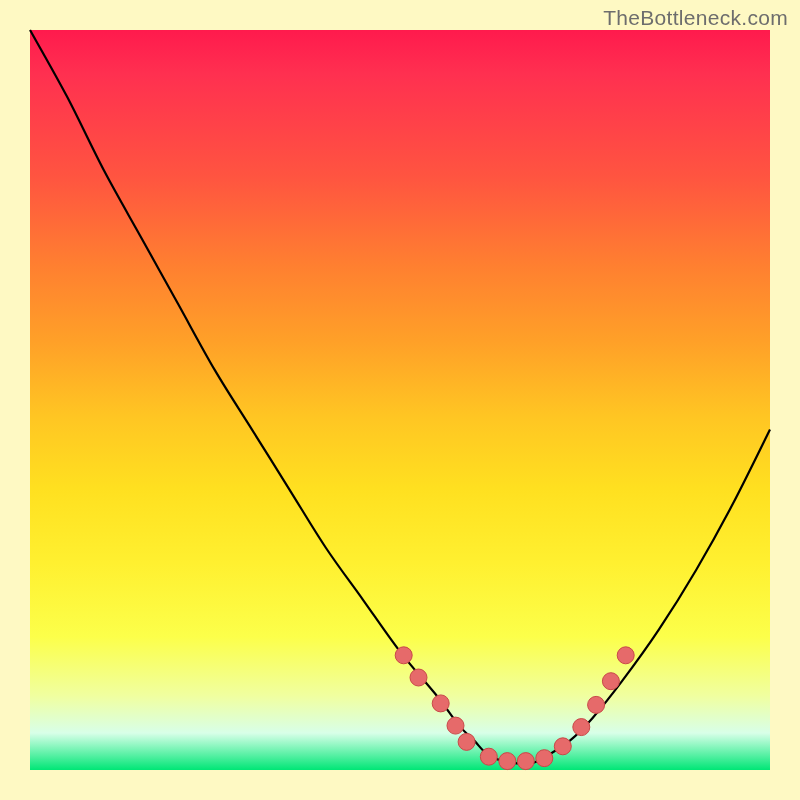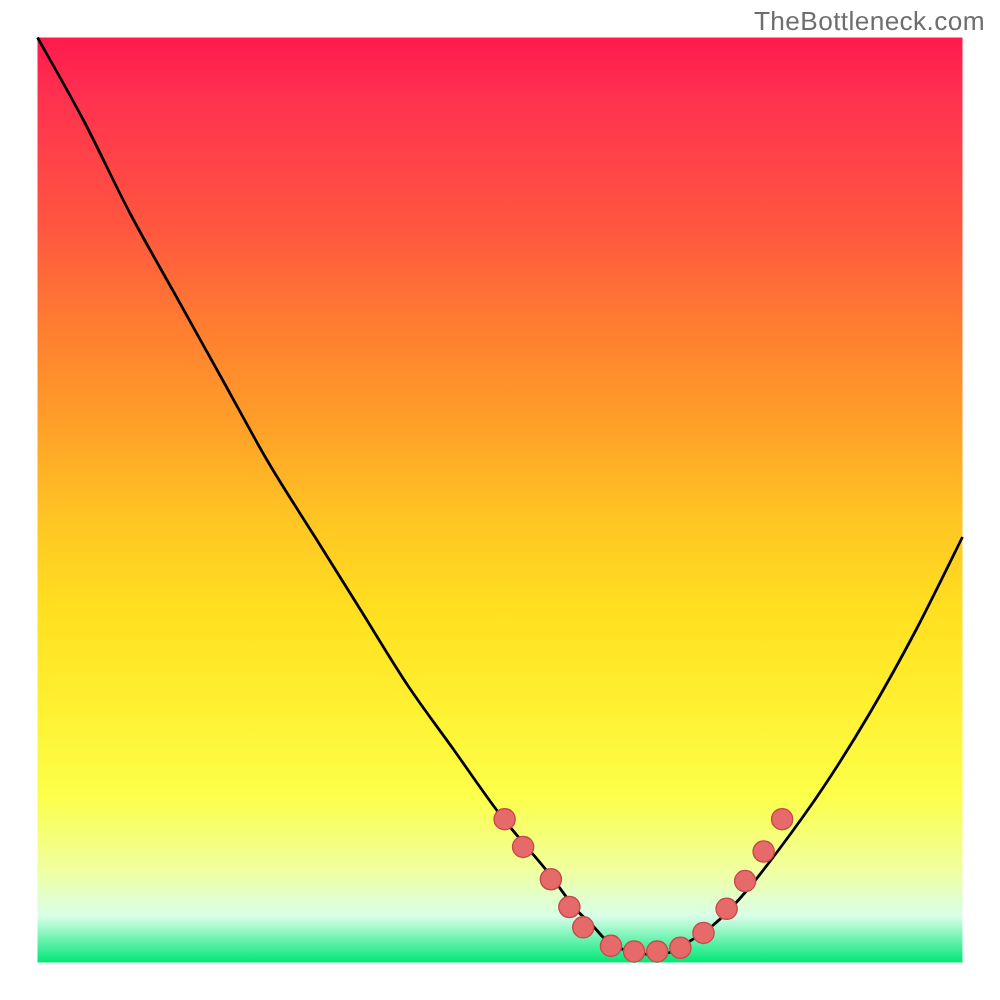--- a/index.html
+++ b/index.html
@@ -8,21 +8,21 @@
     width: 800px;
     height: 800px;
     background: #000;
     overflow: hidden;
     font-family: Arial, Helvetica, sans-serif;
   }
   .outer {
     position: relative;
     width: 800px;
     height: 800px;
-    background: #ffffff;
+    background: #fef9c3;
     text-decoration: underline;
   }
   .plot {
     position: absolute;
     left: 30px;
     top: 30px;
     width: 740px;
     height: 740px;
     background: linear-gradient(to bottom,
       #ff1a4d 0%,

